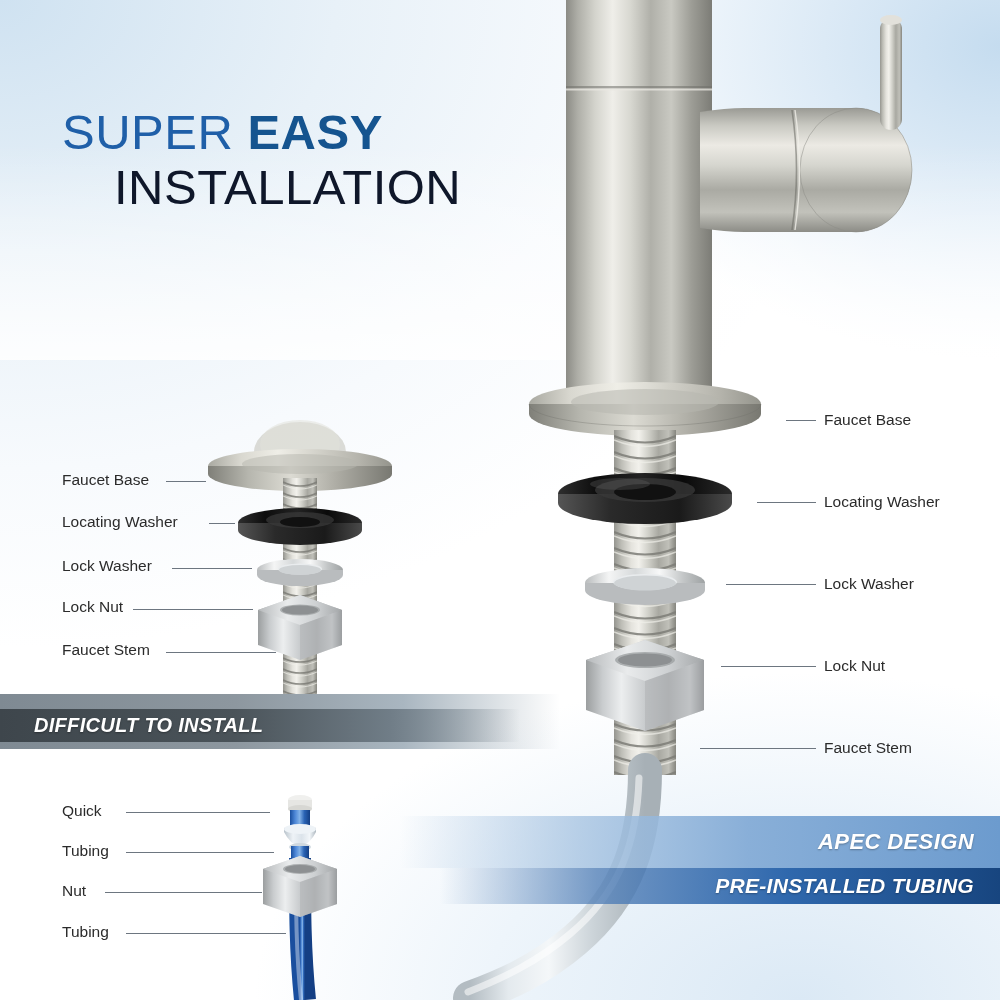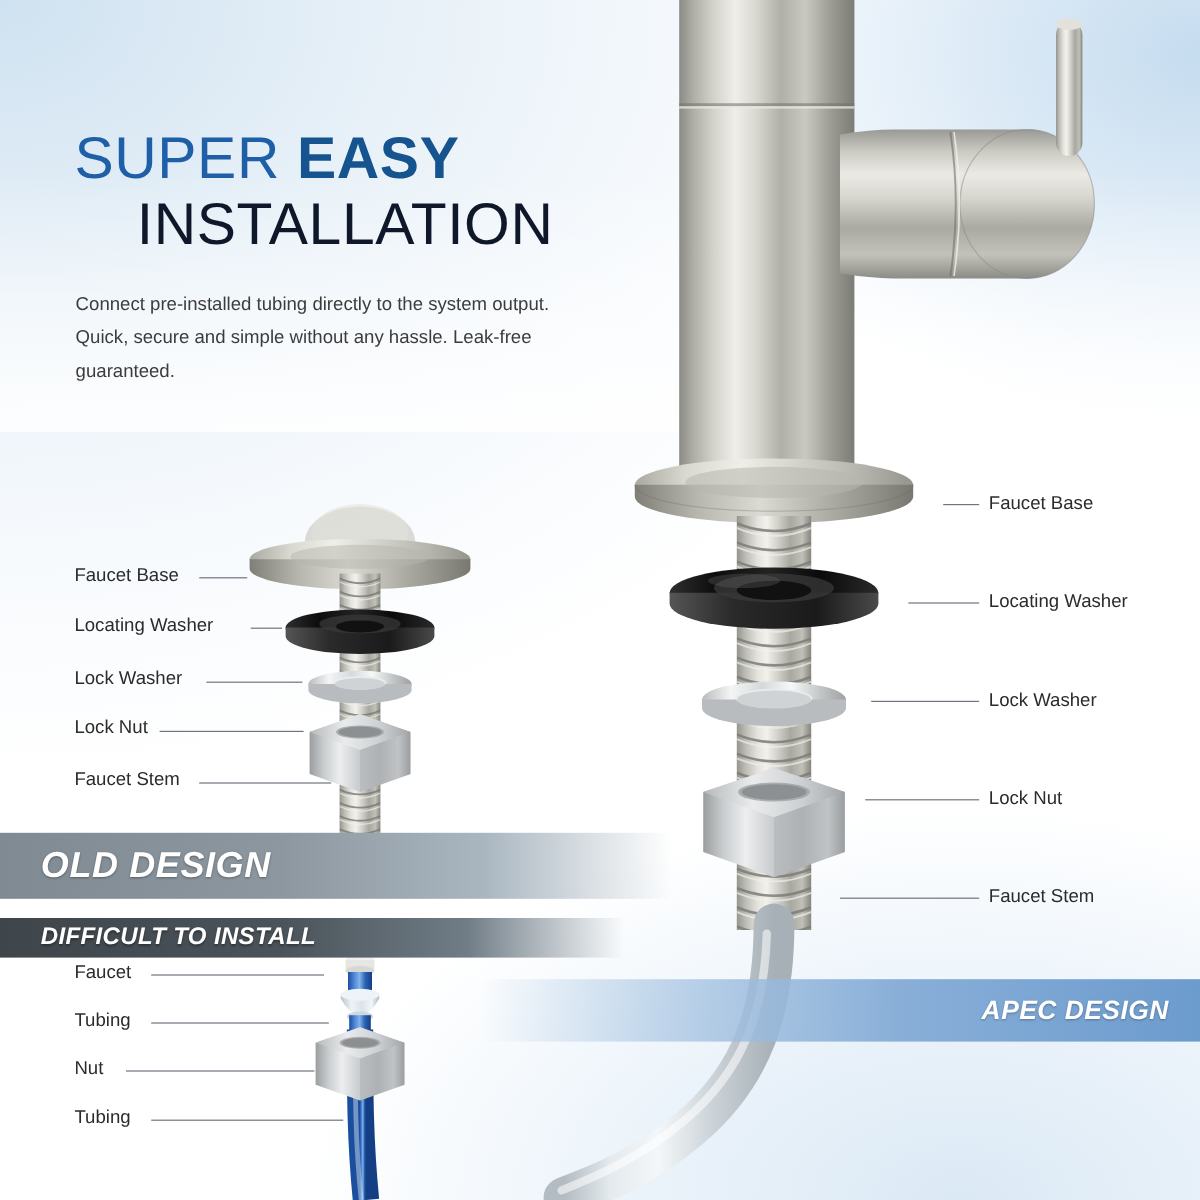--- a/index.html
+++ b/index.html
@@ -40,21 +40,21 @@
   .hl-row1 b{font-weight:700;color:#15548f;text-align:right;}
   .hl-row2{font-size:49px;color:#0f172a;letter-spacing:.5px;font-weight:400;
            text-align:left;margin-top:6px;padding-left:52px;white-space:nowrap;}
   .body-copy{position:absolute;left:63px;top:240px;width:420px;
     font-size:15.5px;line-height:28px;color:#3c3c3c;}
 
   
   .band{position:absolute;display:flex;align-items:center;}
   .old-band-a{left:0;top:694px;width:560px;height:55px;
     background:linear-gradient(to right, #7f8a93 0%, #8d979f 42%, #a9b6c0 72%, rgba(190,205,218,0) 100%);}
-  .old-band-b{left:0;top:765px;width:520px;height:33px;
+  .old-band-b{left:0;top:709px;width:520px;height:33px;
     background:linear-gradient(to right, #3e464c 0%, #4a5359 45%, #707d87 75%, rgba(150,168,182,0) 100%);}
   .old-title{font-size:30px;font-weight:700;font-style:italic;color:#ffffff;
     letter-spacing:.5px;padding-left:34px;text-shadow:0 1px 2px rgba(0,0,0,.35);}
   .old-sub{font-size:20px;font-weight:700;font-style:italic;color:#ffffff;
     letter-spacing:.3px;padding-left:34px;text-shadow:0 1px 2px rgba(0,0,0,.35);}
 
   .apec-band-a{right:0;top:816px;width:600px;height:52px;justify-content:flex-end;
     background:linear-gradient(to right, rgba(190,212,235,0) 0%, rgba(163,193,224,.75) 30%, #89afd8 58%, #6c9bce 100%);}
   .apec-band-b{right:0;top:868px;width:560px;height:36px;justify-content:flex-end;
     background:linear-gradient(to right, rgba(150,180,215,0) 0%, rgba(86,130,184,.8) 28%, #2f68ad 62%, #17457f 100%);}
@@ -381,49 +381,51 @@
 
   <div class="inset-circle" style="z-index:-1"></div>
   <div class="inset-circle-sheen" style="z-index:-1"></div>
 
   <div class="headline">
     <div class="hl-row1">
       <span>SUPER </span><b>EASY</b>
     </div>
     <div class="hl-row2">INSTALLATION</div>
   </div>
-  <div class="body-copy">Connect pre-installed tubing directly to the system output. Quick, secure and simple without any hassle. Leak-free guaranteed.</div>
 
   <div class="band old-band-a">
     <span class="old-title">OLD DESIGN</span>
   </div>
   <div class="band old-band-b">
     <span class="old-sub">DIFFICULT TO INSTALL</span>
   </div>
 
   <div class="band apec-band-a">
     <span class="apec-title">APEC DESIGN</span>
   </div>
+  <div class="band apec-band-b">
+    <span class="apec-sub">PRE-INSTALLED TUBING</span>
+  </div>
 
   <div class="lbl" style="left:62px;top:471px;">Faucet Base</div>
   <div class="lead" style="left:166px;top:481px;width:40px;"></div>
 
   <div class="lbl" style="left:62px;top:513px;">Locating Washer</div>
   <div class="lead" style="left:209px;top:523px;width:26px;"></div>
 
   <div class="lbl" style="left:62px;top:557px;">Lock Washer</div>
   <div class="lead" style="left:172px;top:568px;width:80px;"></div>
 
   <div class="lbl" style="left:62px;top:598px;">Lock Nut</div>
   <div class="lead" style="left:133px;top:609px;width:120px;"></div>
 
   <div class="lbl" style="left:62px;top:641px;">Faucet Stem</div>
   <div class="lead" style="left:166px;top:652px;width:110px;"></div>
 
-  <div class="lbl" style="left:62px;top:802px;">Faucet</div>
+  <div class="lbl" style="left:62px;top:802px;">Quick</div>
   <div class="lead" style="left:126px;top:812px;width:144px;"></div>
 
   <div class="lbl" style="left:62px;top:842px;">Tubing</div>
   <div class="lead" style="left:126px;top:852px;width:148px;"></div>
 
   <div class="lbl" style="left:62px;top:882px;">Nut</div>
   <div class="lead" style="left:105px;top:892px;width:157px;"></div>
 
   <div class="lbl" style="left:62px;top:923px;">Tubing</div>
   <div class="lead" style="left:126px;top:933px;width:160px;"></div>

